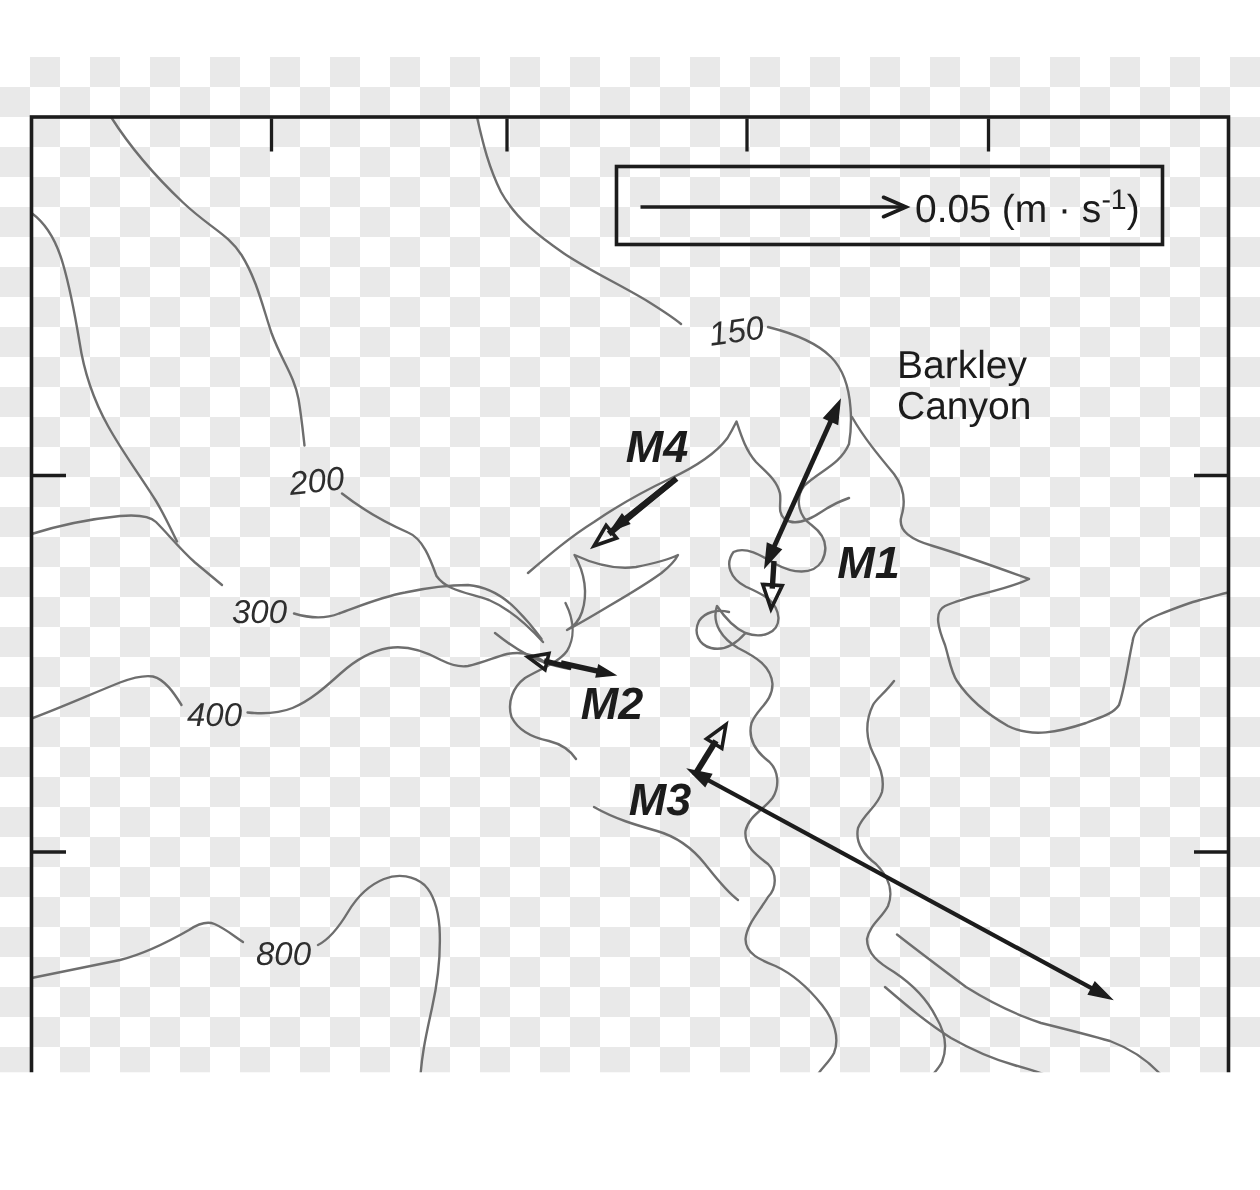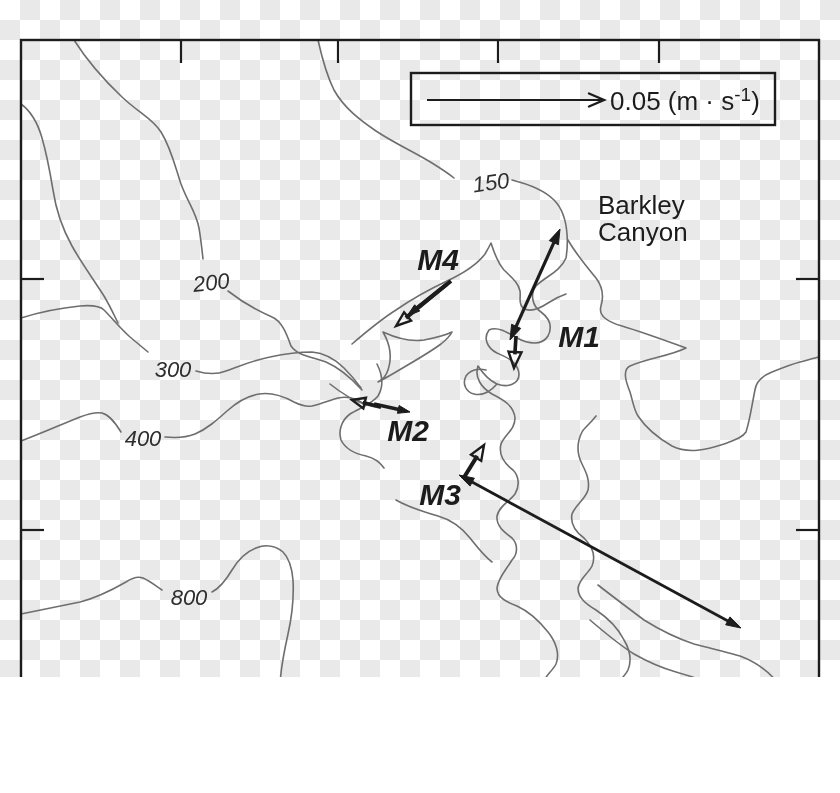--- a/index.html
+++ b/index.html
@@ -4,20 +4,21 @@
 <style>
   html,body{margin:0;padding:0;}
   .stage{
     width:840px;height:677px;position:relative;overflow:hidden;
     background-color:#ffffff;
     background-image:
       linear-gradient(45deg,#e9e9e9 25%,transparent 25%,transparent 75%,#e9e9e9 75%),
       linear-gradient(45deg,#e9e9e9 25%,transparent 25%,transparent 75%,#e9e9e9 75%);
     background-position:0 0,20px 20px;
     background-size:40px 40px;
+    margin-top:38px;
   }
   svg{position:absolute;left:0;top:0;}
   text{font-family:"Liberation Sans",sans-serif;fill:#1c1c1c;}
   .contour{fill:none;stroke:#6e6e6e;stroke-width:1.6;stroke-linecap:round;stroke-linejoin:round;}
   .frame{fill:none;stroke:#1c1c1c;stroke-width:2.4;}
   .tick{stroke:#1c1c1c;stroke-width:2.2;}
   .clabel{font-style:italic;font-size:22px;text-anchor:middle;fill:#2e2e2e;}
   .mlabel{font-style:italic;font-weight:bold;font-size:30px;text-anchor:middle;}
   .place{font-size:26px;}
   .legend-text{font-size:26px;}

